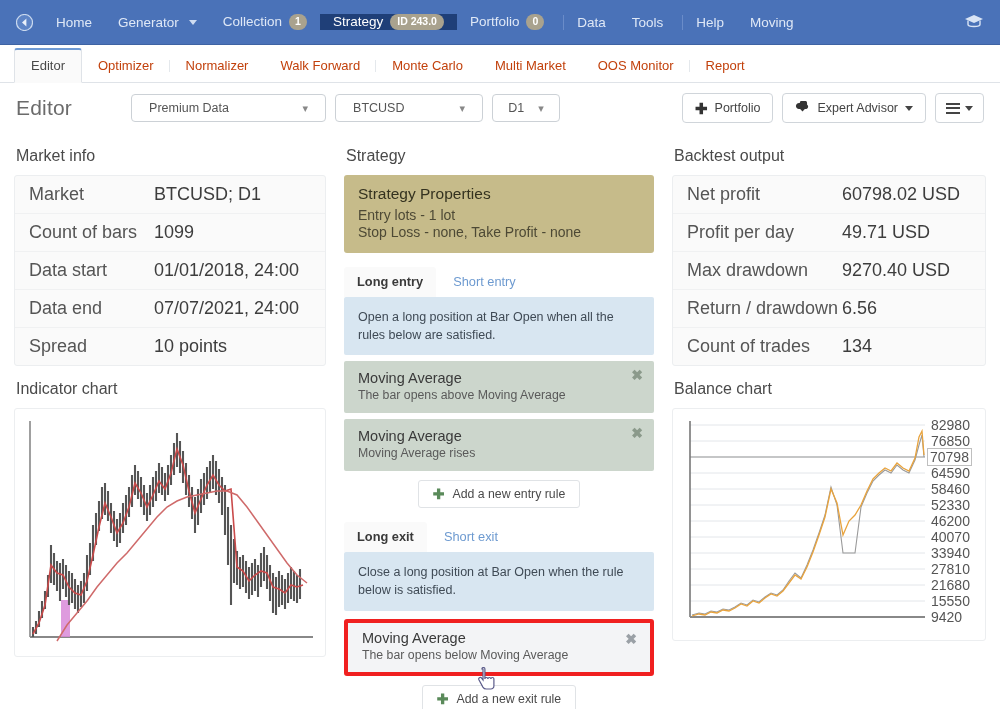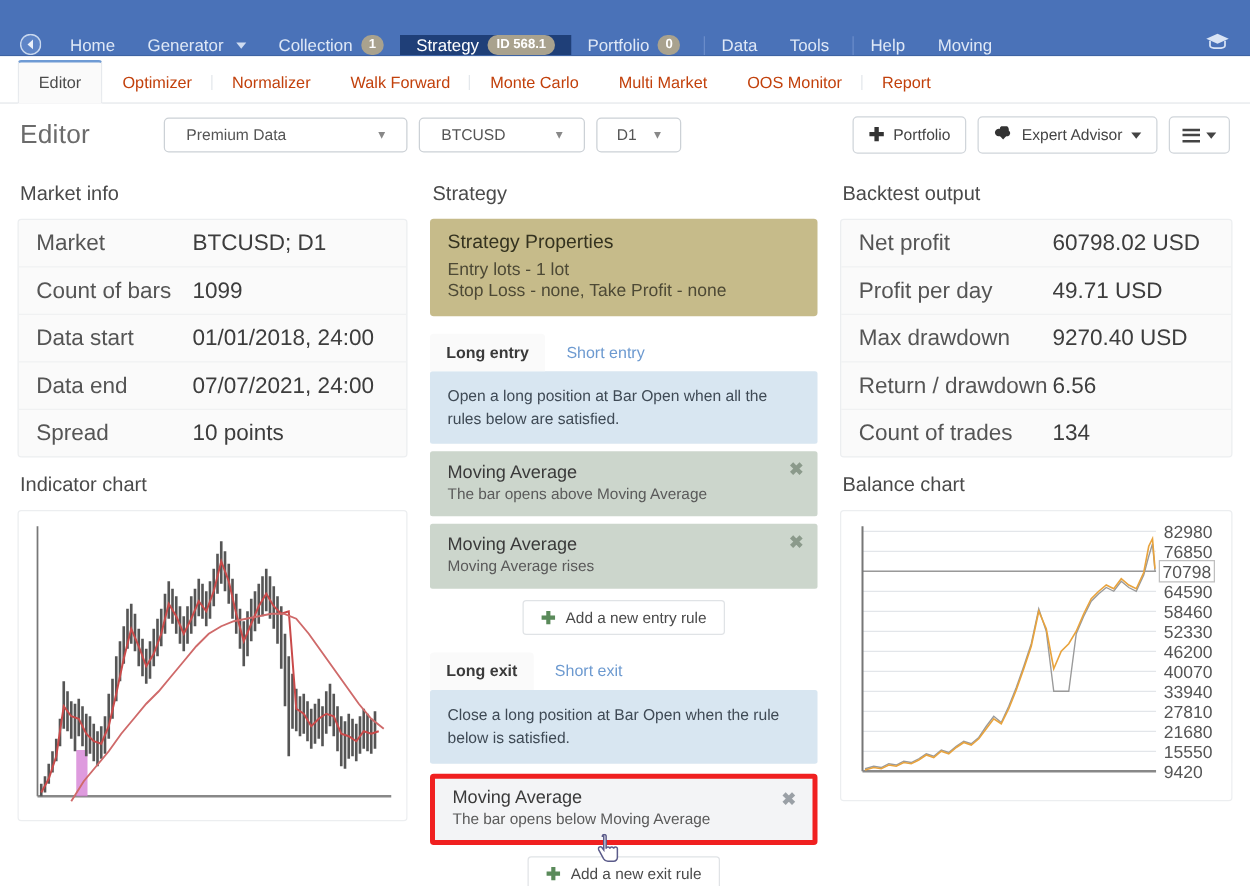--- a/index.html
+++ b/index.html
@@ -8,21 +8,21 @@
     width:1000px; height:709px; overflow:hidden;
     background:#ffffff;
     font-family:"Liberation Sans", sans-serif;
     font-size:13px;
     color:#333;
   }
 
   
   .navbar {
     height:45px; background:#4a72b8;
-    display:flex; align-items:flex-end;
+    display:flex; align-items:center;
     color:#e8eef8;
     border-bottom:1px solid #3e63a3;
   }
   .nav-back {
     display:flex; align-items:center; padding:0 10px 0 16px;
   }
   .nav-back svg { display:block; }
   .nav-item {
     display:flex; align-items:center; gap:7px;
     padding:0 13px; font-size:13.5px; color:#dfe8f6;
@@ -80,21 +80,21 @@
     height:28px; border:1px solid #ccd1d6; border-radius:4px;
     background:#fff; display:flex; align-items:center;
     padding:0 17px; font-size:12.5px; color:#555;
     cursor:pointer; position:relative;
   }
   .select .v { flex:1; white-space:nowrap; }
   .select .chev {
     margin-left:14px; color:#888; font-size:11px; line-height:1;
   }
   .sel-data { width:195px; }
-  .sel-symbol { width:133px; }
+  .sel-symbol { width:148px; }
   .sel-tf { width:68px;justify-content:center; }
   .tb-spacer { flex:1; }
   .btn {
     height:30px; border:1px solid #d0d5da; border-radius:4px;
     background:#fff; display:flex; align-items:center; gap:7px;
     padding:0 12px; font-size:12.5px; color:#444; cursor:pointer;
   }
   .btn .plus { font-size:15px; font-weight:bold; color:#333; line-height:1; }
   .btn .cloud { font-size:13px; line-height:1; }
   .btn .tri {
@@ -226,21 +226,21 @@
     <span class="caret-down"></span>
   </div>
 
   <div class="nav-item">
     <span>Collection</span>
     <span class="badge small">1</span>
   </div>
 
   <div class="nav-item active">
     <span>Strategy</span>
-    <span class="badge">ID 568.1</span>
+    <span class="badge">ID 243.0</span>
   </div>
 
   <div class="nav-item">
     <span>Portfolio</span>
     <span class="badge small">0</span>
   </div>
 
   <div class="nav-item sep-left">
     <span>Data</span>
   </div>

